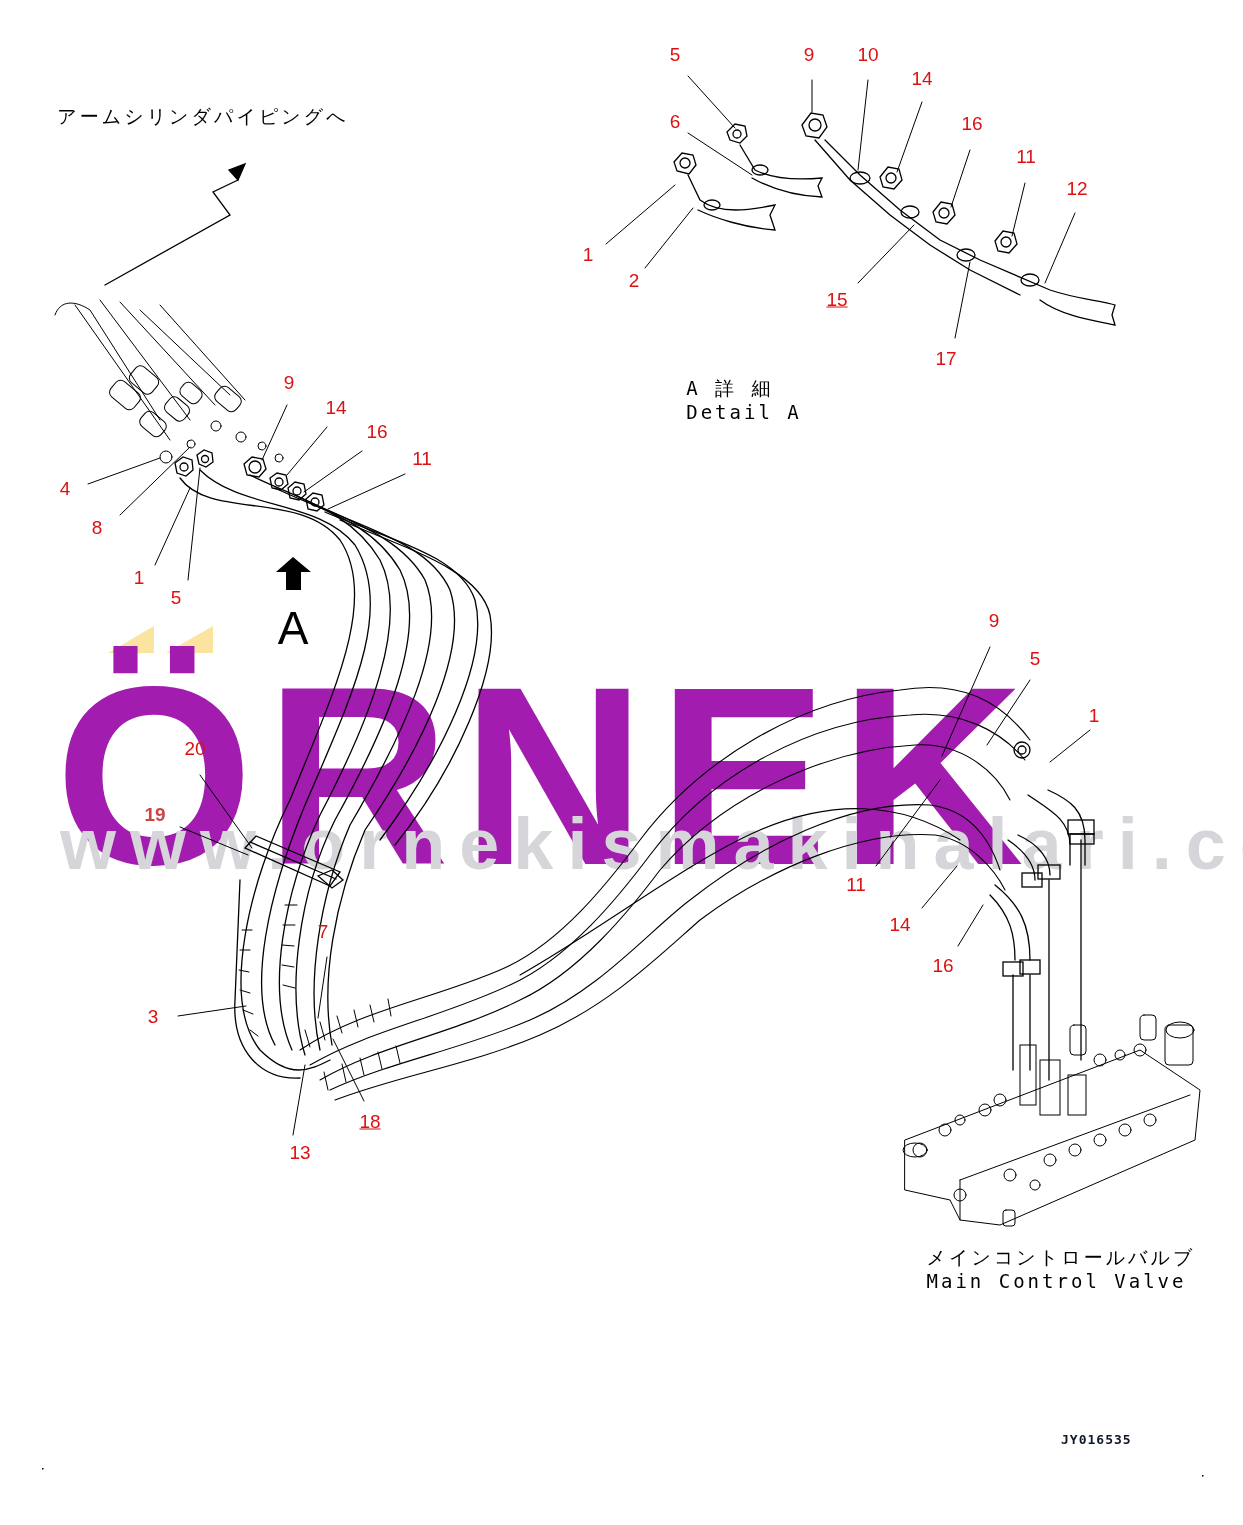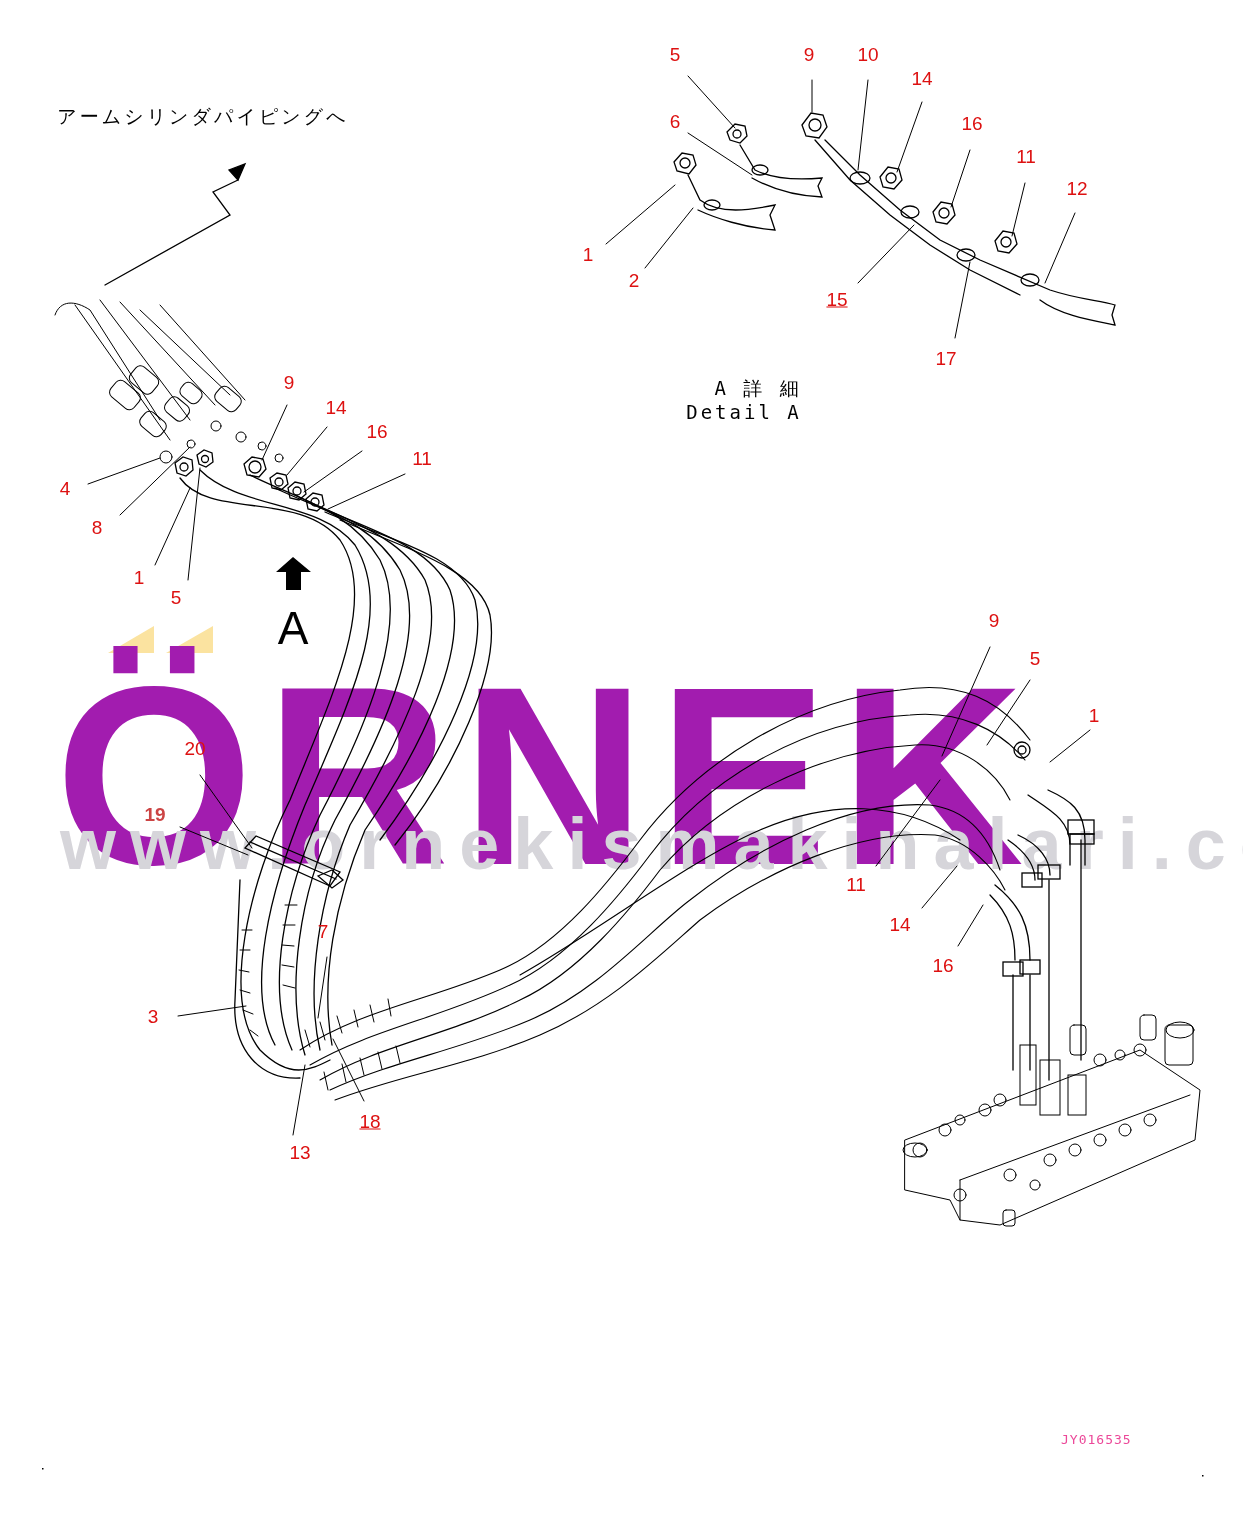--- a/index.html
+++ b/index.html
@@ -3,23 +3,23 @@
 <meta charset="utf-8">
 <style>
   html, body { margin: 0; padding: 0; background: #ffffff; }
   body { width: 1243px; height: 1525px; position: relative; overflow: hidden; font-family: "DejaVu Sans Mono", monospace; }
   .canvas { position: absolute; left: 0; top: 0; width: 1243px; height: 1525px; }
   .wm-big { position: absolute; left: 55px; top: 648px; font-family: "Liberation Sans", sans-serif; font-weight: bold; font-size: 255px; line-height: 1; color: #a21caf; letter-spacing: 12px; white-space: nowrap; }
   .wm-url { position: absolute; left: 60px; top: 808px; font-family: "Liberation Sans", sans-serif; font-weight: bold; font-size: 72px; line-height: 1; color: #d6d5da; letter-spacing: 14px; white-space: nowrap; }
   svg.drawing { position: absolute; left: 0; top: 0; }
   .callout { position: absolute; font-family: "Liberation Sans", sans-serif; font-size: 19px; color: #dd1111; line-height: 1; transform: translate(-50%, -50%); white-space: nowrap; }
   .callout.faded { color: #cc4444; font-weight: bold; }
-  .caption { position: absolute; font-family: "DejaVu Sans Mono", monospace; font-size: 19px; color: #000; line-height: 24px; letter-spacing: 3px; white-space: nowrap; text-align: right; transform: translateX(-50%); }
+  .caption { position: absolute; font-family: "DejaVu Sans Mono", monospace; font-size: 19px; color: #000; line-height: 24px; letter-spacing: 3px; white-space: nowrap; text-align: left; transform: translateX(-50%); }
   .view-letter { position: absolute; font-family: "Liberation Sans", sans-serif; font-size: 46px; color: #000; line-height: 1; transform: translateX(-50%); }
-  .drawing-id { position: absolute; font-family: "DejaVu Sans Mono", monospace; font-size: 13px; color: #ec4899; letter-spacing: 1px; }
+  .drawing-id { position: absolute; font-family: "DejaVu Sans Mono", monospace; font-size: 13px; color: #0f172a; letter-spacing: 1px; font-weight: bold; }
 </style>
 </head>
 <body>
 
 <div class="canvas">
 
   <div>
     <svg class="drawing" width="1243" height="1525">
       <polygon points="108,653 154,626 154,653" fill="#fbe3a0"></polygon>
       <polygon points="166,653 213,626 213,653" fill="#fbe3a0"></polygon>
@@ -249,20 +249,24 @@
     <div>アームシリンダパイピングへ</div>
   </div>
 
   <div class="caption" style="left:744px; top:376px;">
     <div>A 詳 細</div>
     <div>Detail A</div>
   </div>
 
   <div class="view-letter" style="left:293px; top:605px;">A</div>
 
+  <div class="caption" style="left:1061px; top:1245px;">
+    <div>メインコントロールバルブ</div>
+    <div>Main Control Valve</div>
+  </div>
 
   <div class="drawing-id" style="left:1061px; top:1432px;">JY016535</div>
 
   <div>
     <div class="callout" style="left:675px; top:54px;">5</div>
     <div class="callout" style="left:675px; top:121px;">6</div>
     <div class="callout" style="left:588px; top:254px;">1</div>
     <div class="callout" style="left:634px; top:280px;">2</div>
     <div class="callout" style="left:809px; top:54px;">9</div>
     <div class="callout" style="left:868px; top:54px;">10</div>

